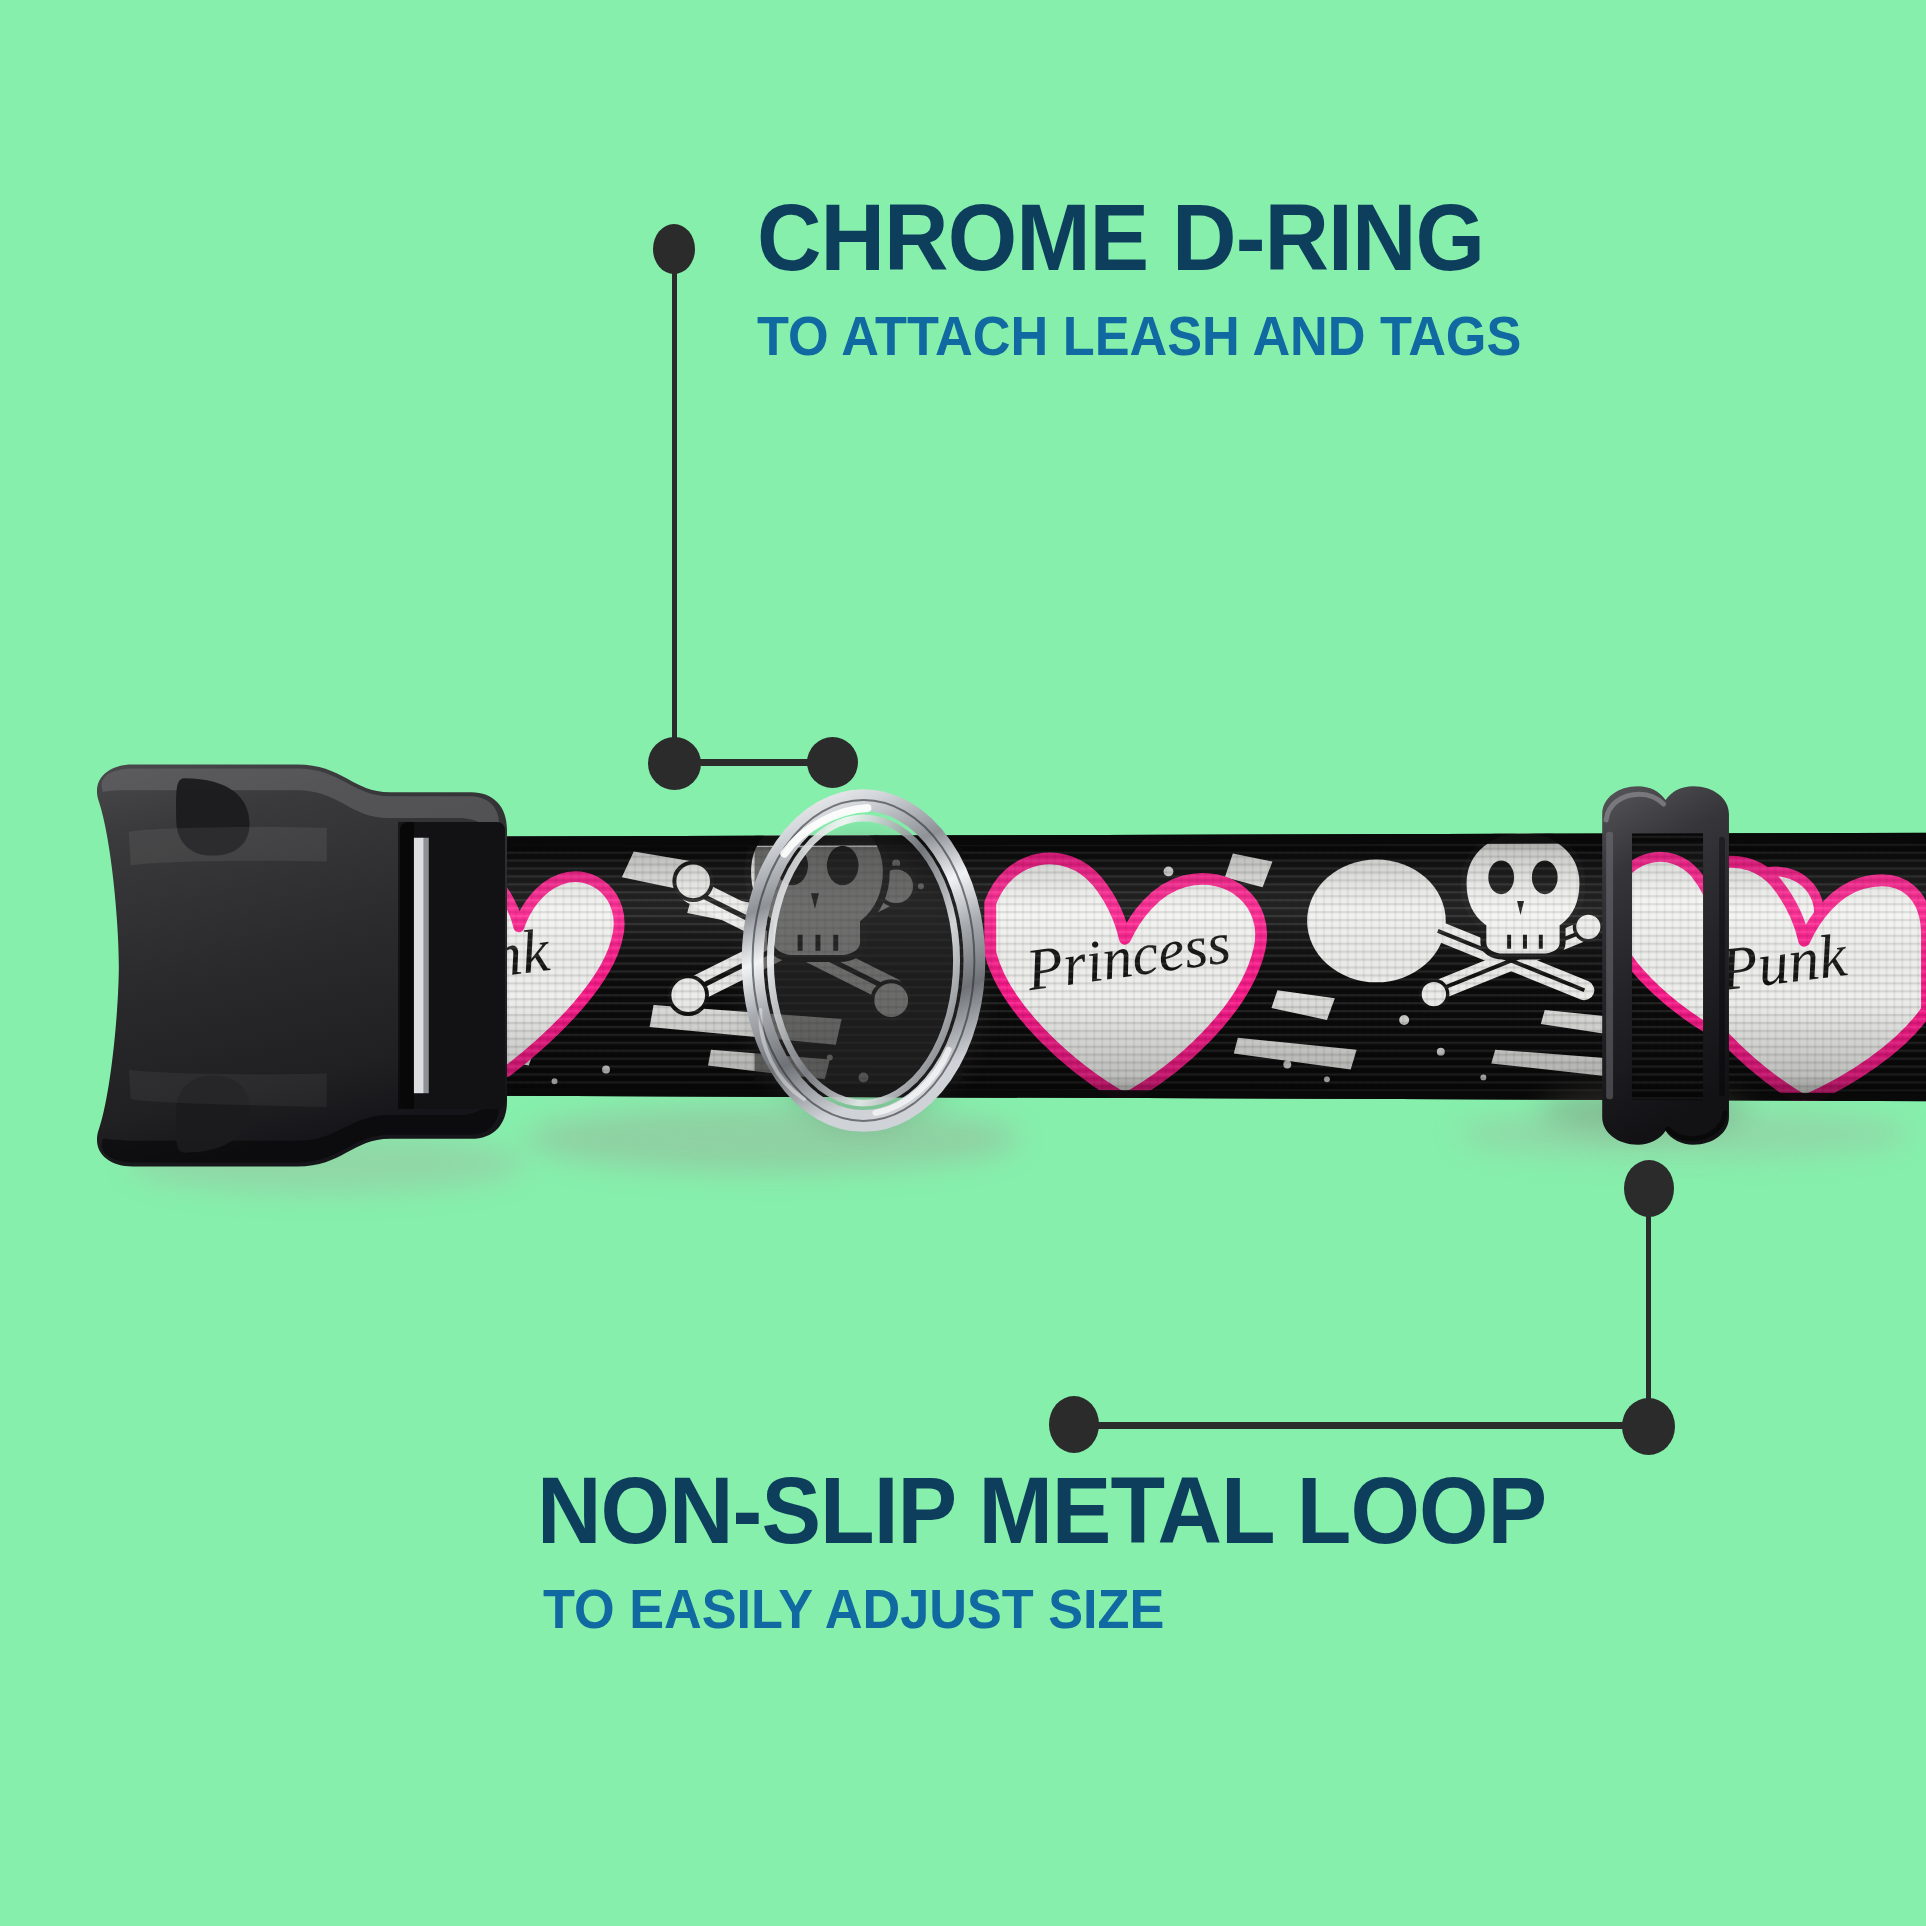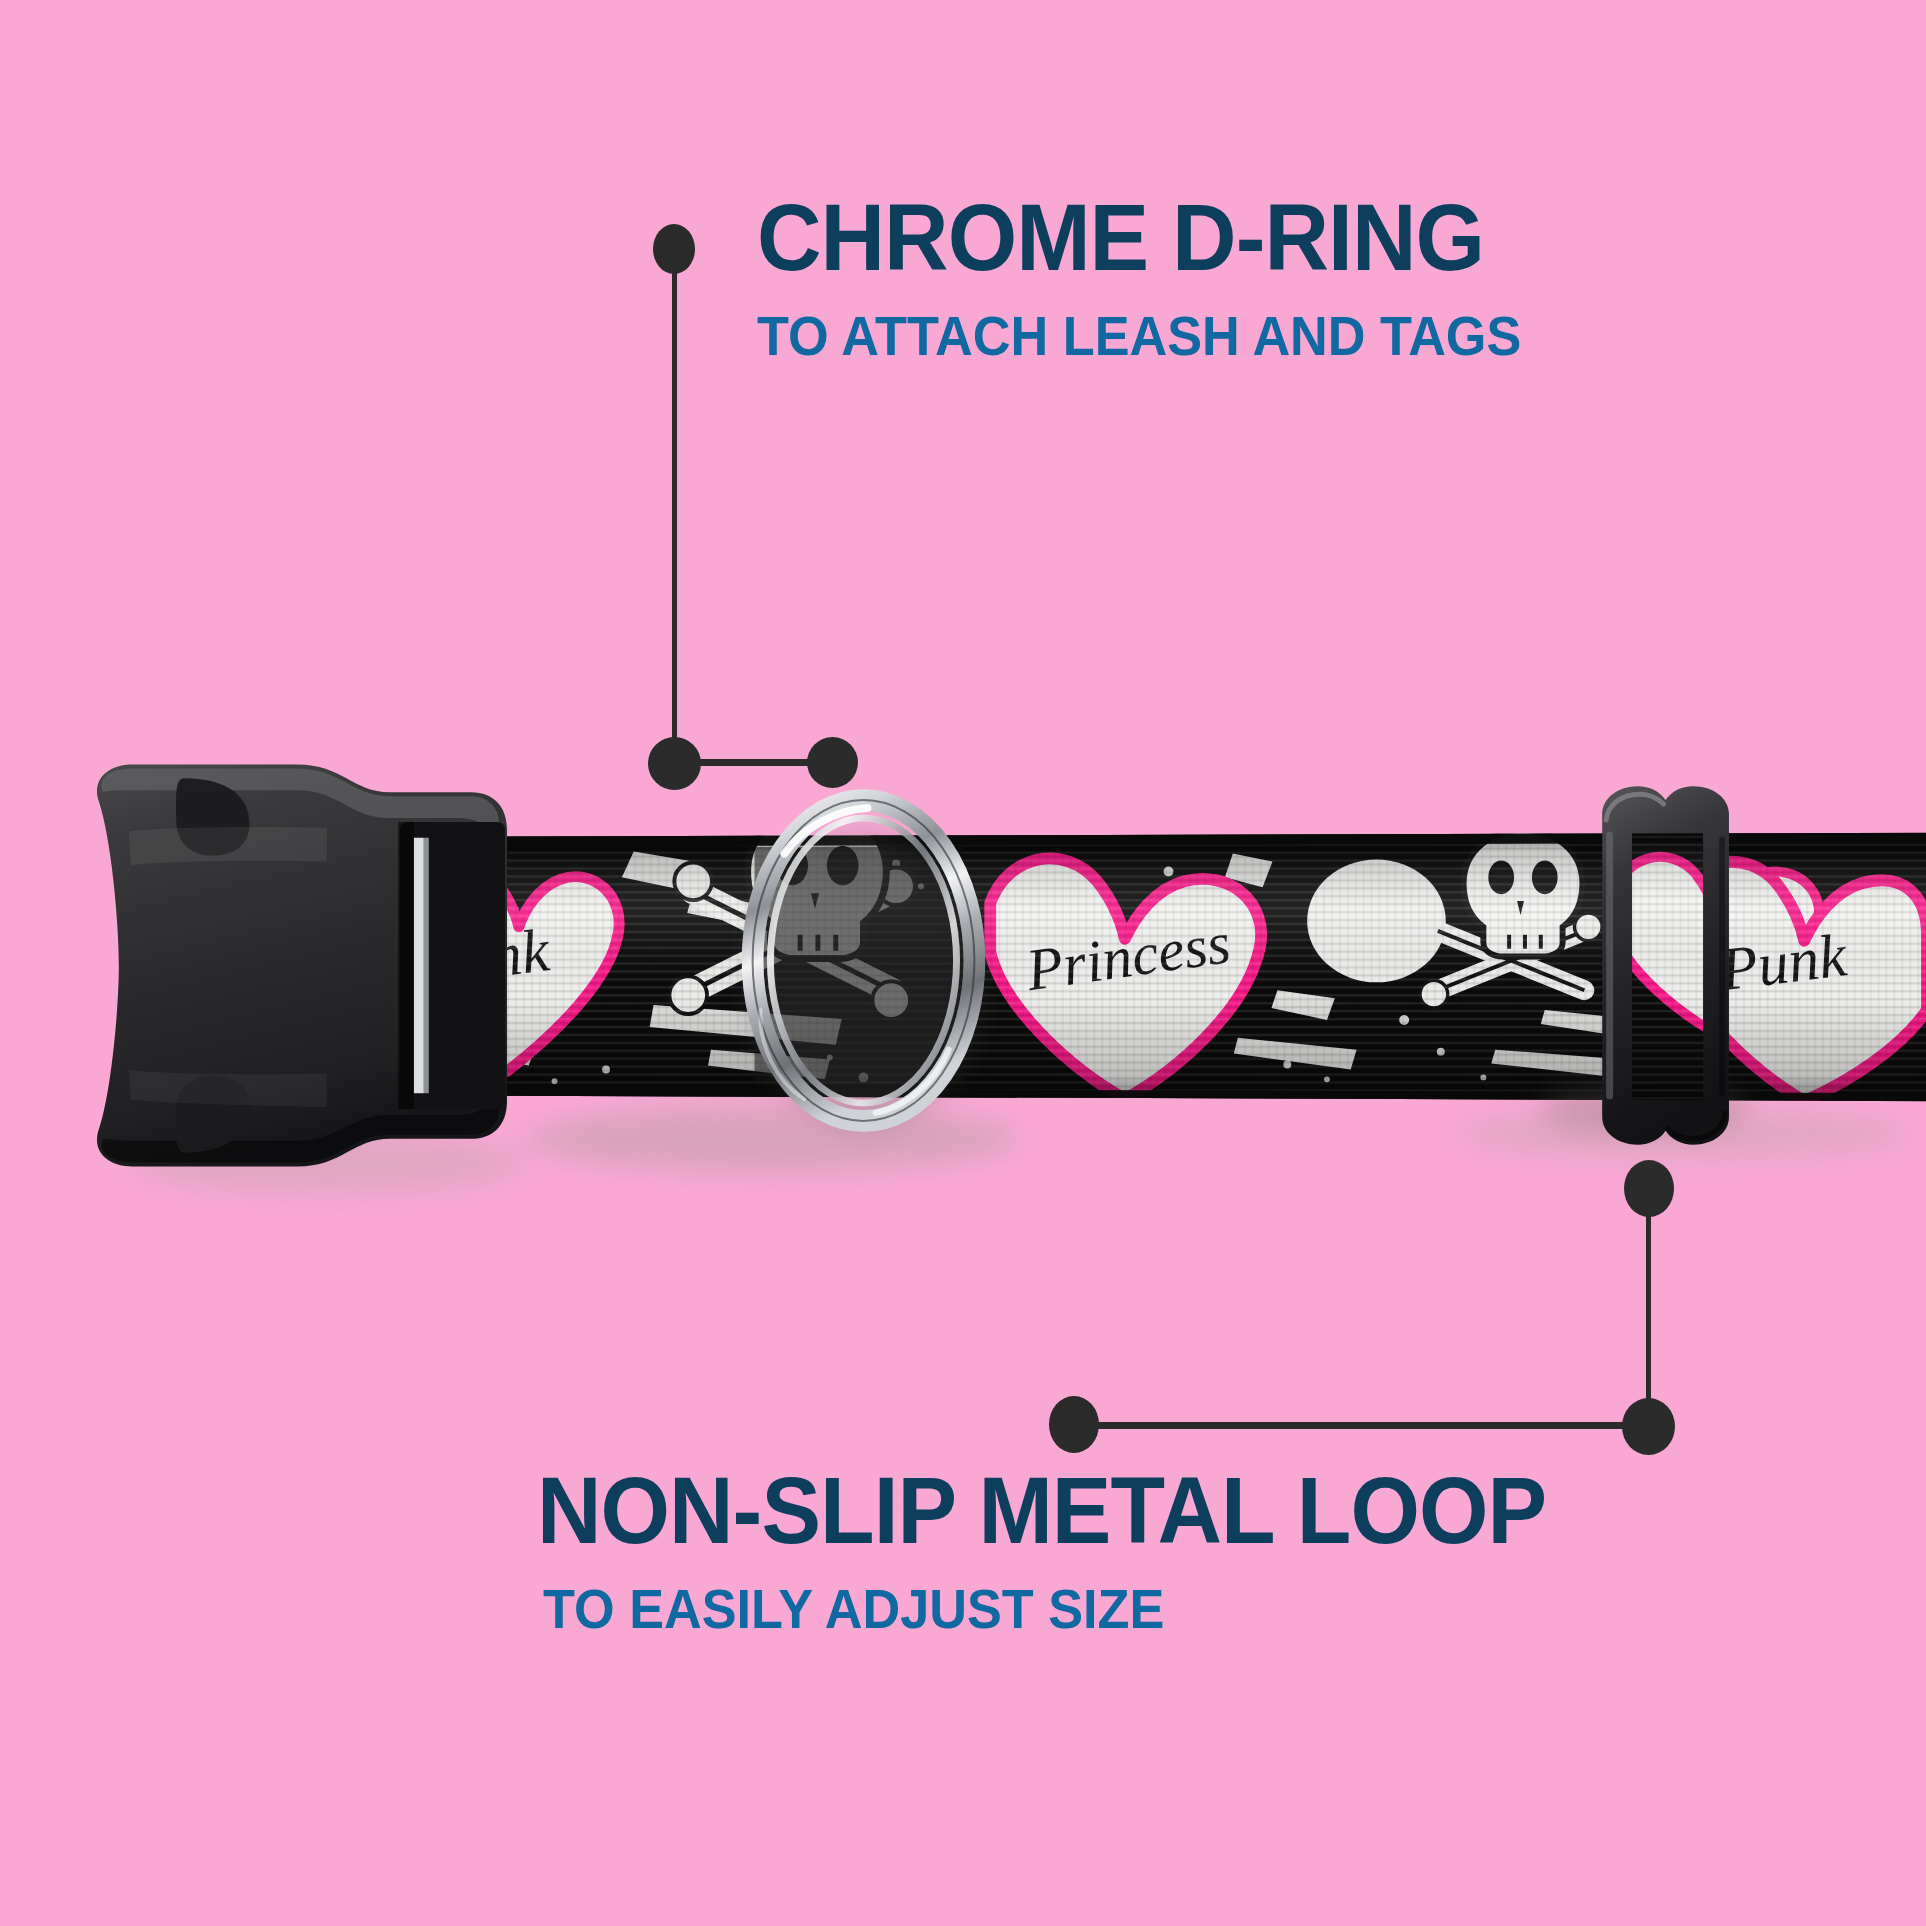--- a/index.html
+++ b/index.html
@@ -4,21 +4,21 @@
 <style>
   html, body {
     margin: 0;
     padding: 0;
     background: #ffffff;
   }
   #stage {
     position: relative;
     width: 1927px;
     height: 1927px;
-    background: #f9a8d4;
+    background: #86efac;
     overflow: hidden;
     font-family: "Liberation Sans", sans-serif;
   }
 
   
   .callout-title {
     position: absolute;
     font-family: "Liberation Sans", sans-serif;
     font-weight: bold;
     font-size: 95px;

